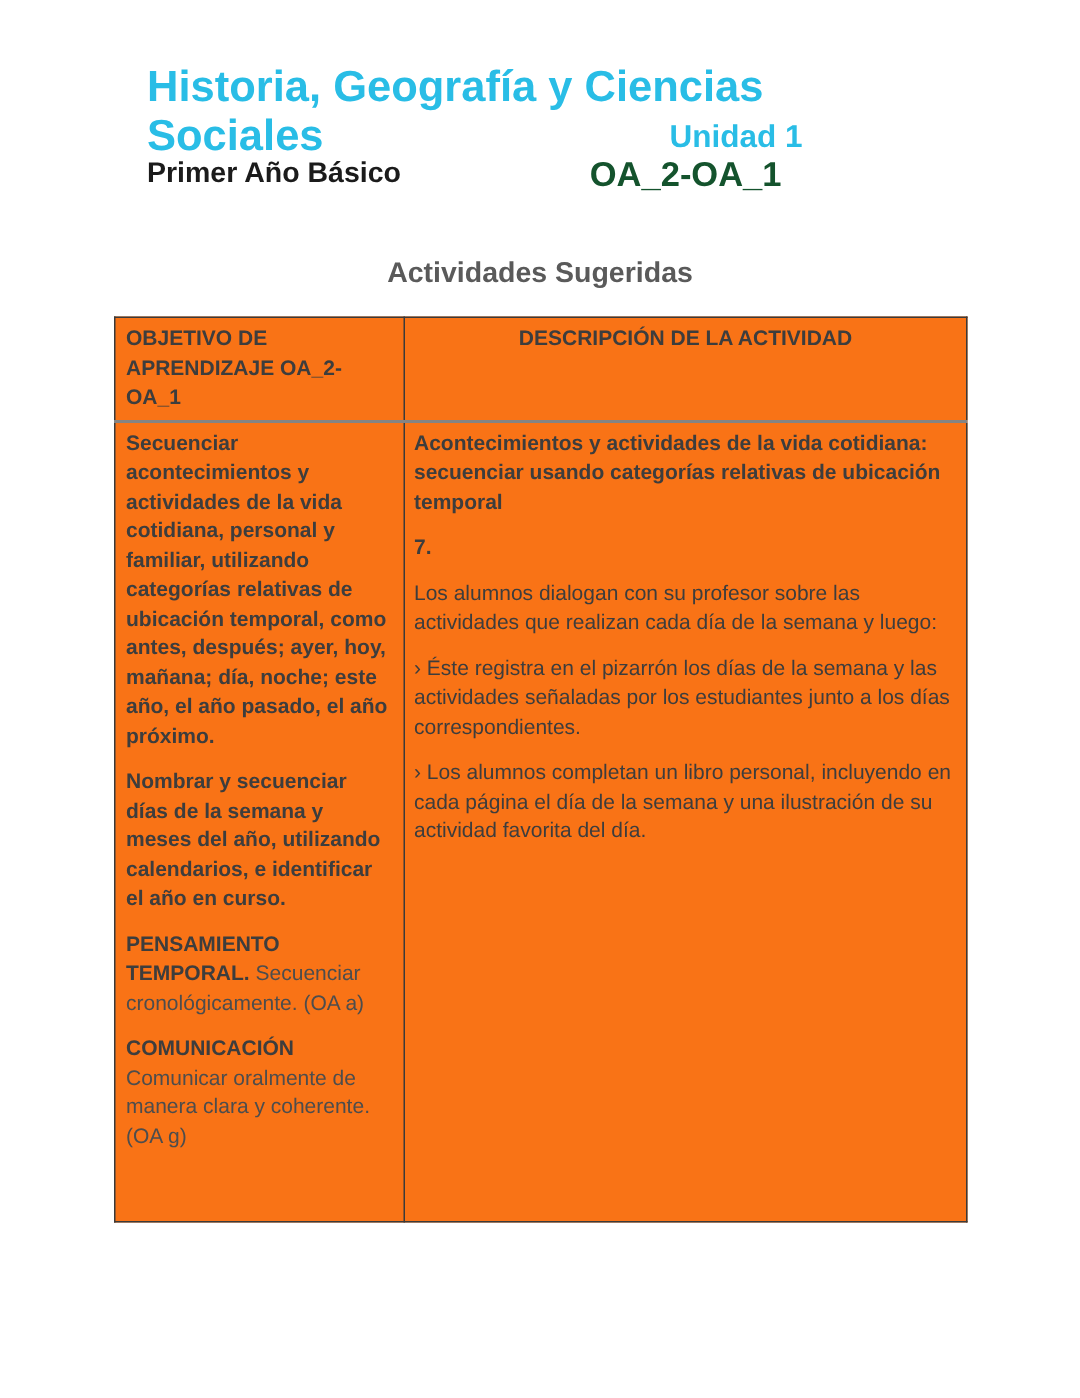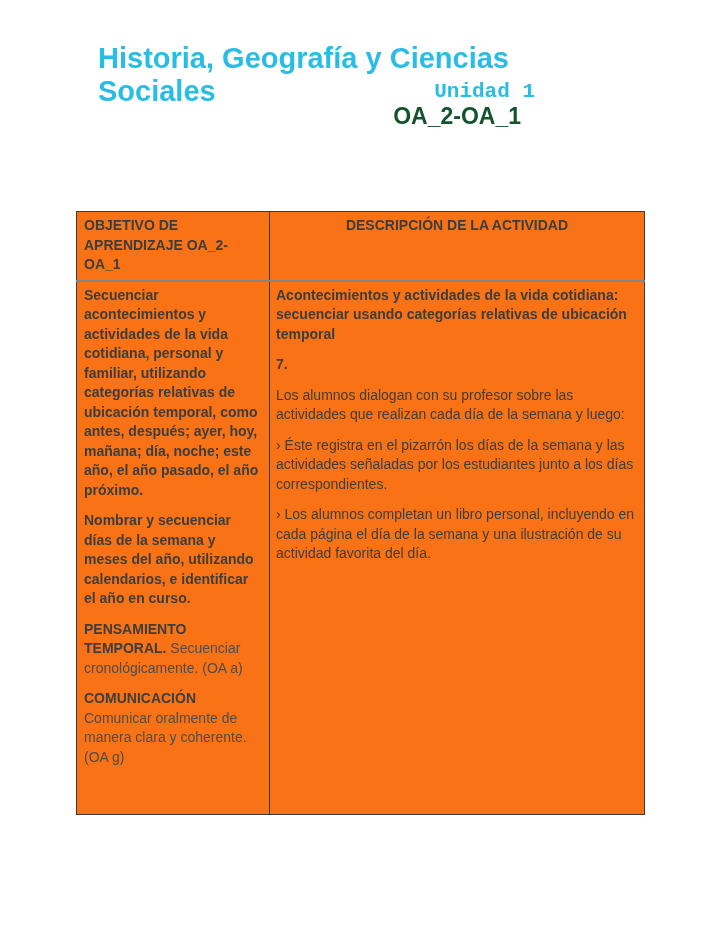--- a/index.html
+++ b/index.html
@@ -39,21 +39,20 @@
     color: #1b1b1b;
   }
   .doc-unit {
     position: absolute;
     top: 79px;
     right: 101px;
     font-size: 21px;
     line-height: 25px;
     font-weight: bold;
     color: #29bde6;
-    font-family: Liberation Mono, monospace;
   }
   .doc-oa {
     position: absolute;
     top: 103px;
     right: 115px;
     font-size: 23px;
     line-height: 27px;
     font-weight: bold;
     color: #14532d;
   }
@@ -105,25 +104,27 @@
   .cell-description { color: #4d4d4d; }
   .cell-description p.b { color: #3d3d3d; }
 </style>
 </head>
 <body>
 
 <div class="page">
 
   <div class="doc-title">Historia, Geografía y Ciencias Sociales</div>
 
+  <div class="doc-grade">Primer Año Básico</div>
 
   <div class="doc-unit">Unidad 1</div>
 
   <div class="doc-oa">OA_2-OA_1</div>
 
+  <h2 class="section-title">Actividades Sugeridas</h2>
 
   <table class="activities">
     <colgroup>
       <col style="width:193px">
       <col>
     </colgroup>
     <thead>
       <tr>
         <th class="th-objective">OBJETIVO DE APRENDIZAJE OA_2-OA_1</th>
         <th class="th-description">DESCRIPCIÓN DE LA ACTIVIDAD</th>

